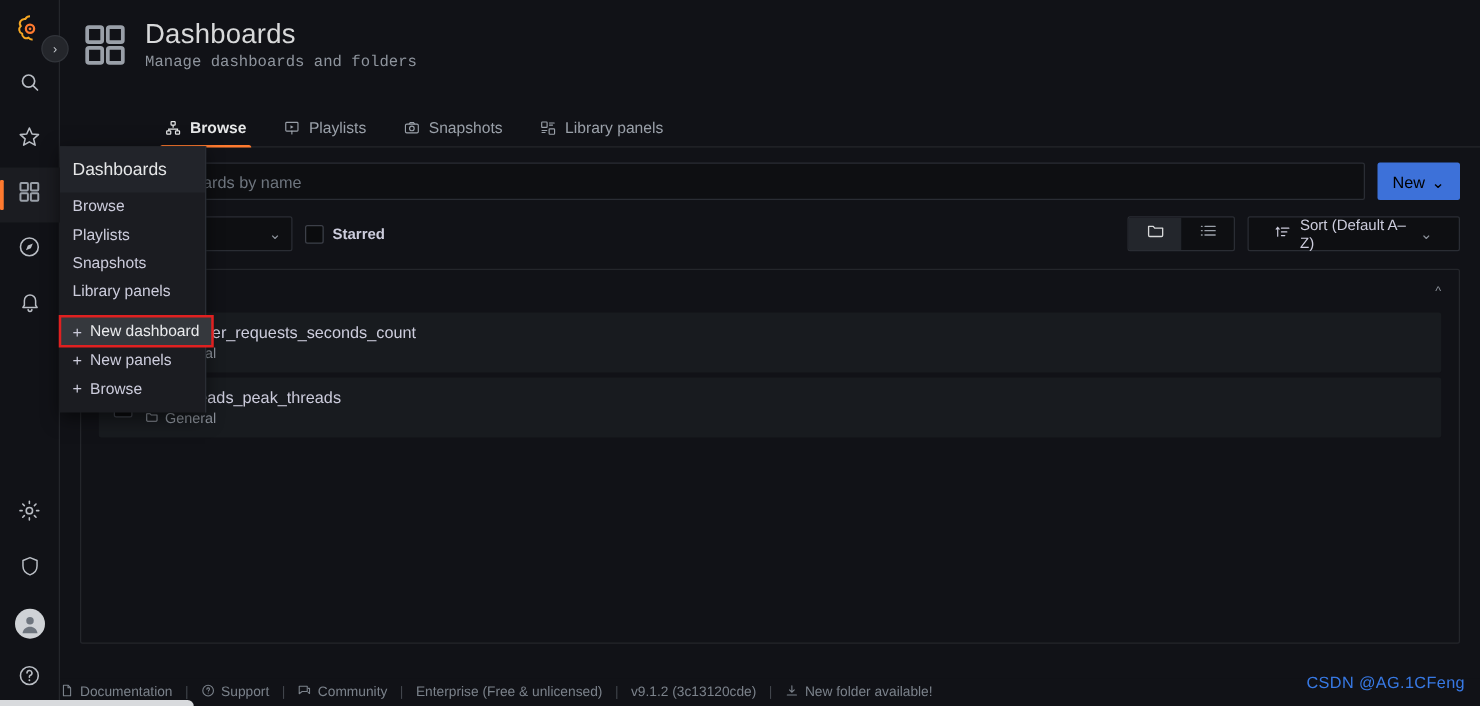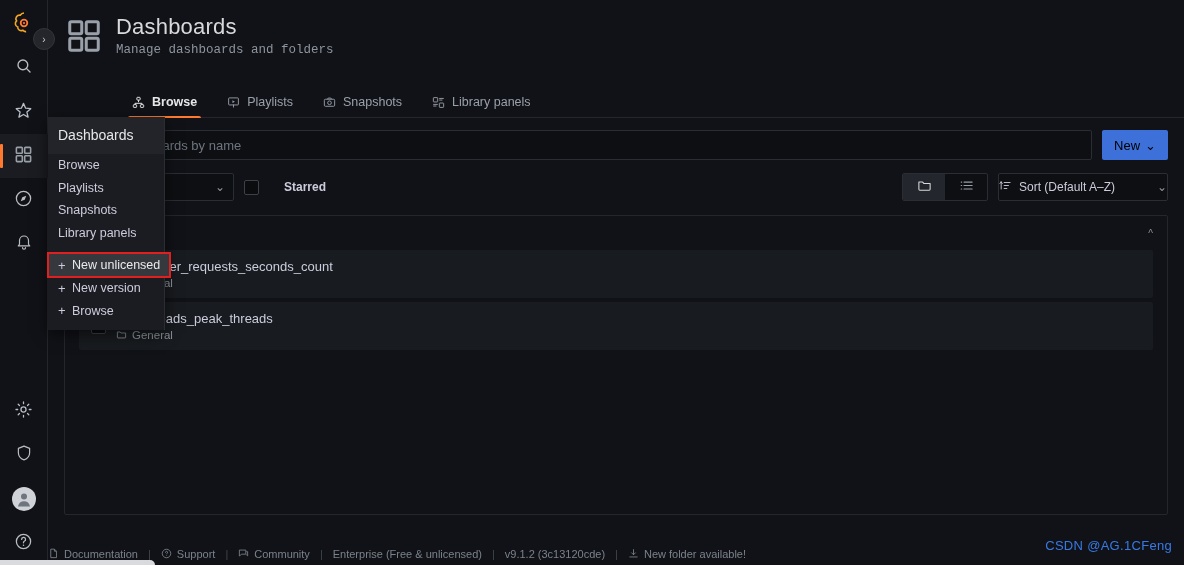--- a/index.html
+++ b/index.html
@@ -123,42 +123,42 @@
     display: flex; align-items: center; gap: 10px;
     padding: 13px 16px 0 16px;
   }
   .filter-select {
     width: 170px; height: 28px;
     background: #0e0f12; border: 1px solid #2a2d34; border-radius: 2px;
     display: flex; align-items: center; justify-content: flex-end;
     padding: 0 8px;
     color: #8e949d; font-size: 12px;
   }
-  .starred-wrap { display: flex; align-items: center; gap: 25px; }
+  .starred-wrap { display: flex; align-items: center; gap: 7px; }
   .checkbox {
     width: 15px; height: 15px;
     background: #0b0c0e; border: 1px solid #3d4049; border-radius: 2px;
   }
   .starred-label { font-size: 12px; color: #ccccdc; font-weight: bold; }
   .spacer { flex: 1 1 auto; }
   .viewtoggle {
     display: flex; height: 28px;
     border: 1px solid #2a2d34; border-radius: 2px; overflow: hidden;
     background: #0e0f12;
   }
   .vt-btn {
     width: 42px; display: flex; align-items: center; justify-content: center;
     color: #9aa0a9;
   }
   .vt-btn.active { background: #23262c; color: #d8d9da; }
   .sort-select {
     width: 170px; height: 28px;
     background: #0e0f12; border: 1px solid #2a2d34; border-radius: 2px;
     display: flex; align-items: center; gap: 7px;
-    padding: 0 0;
+    padding: 0 21px;
     color: #ccccdc; font-size: 12px;
   }
   .sort-select .chev { margin-left: auto; color: #8e949d; }
 
   
   .results {
     margin: 14px 16px 0 16px;
     height: 300px;
     border: 1px solid #24262b;
     border-radius: 2px;
@@ -579,25 +579,25 @@
       <span>Snapshots</span>
     </div>
     <div class="menu-item">
       <span>Library panels</span>
     </div>
 
     <div class="menu-divider"></div>
 
     <div class="menu-item highlight">
       <span class="plus">+</span>
-      <span>New unlicensed</span>
+      <span>New dashboard</span>
     </div>
     <div class="menu-item">
       <span class="plus">+</span>
-      <span>New version</span>
+      <span>New panels</span>
     </div>
     <div class="menu-item">
       <span class="plus">+</span>
       <span>Browse</span>
     </div>
   </div>
 
   <div class="taskbar-sliver"></div>
 </div>
 

